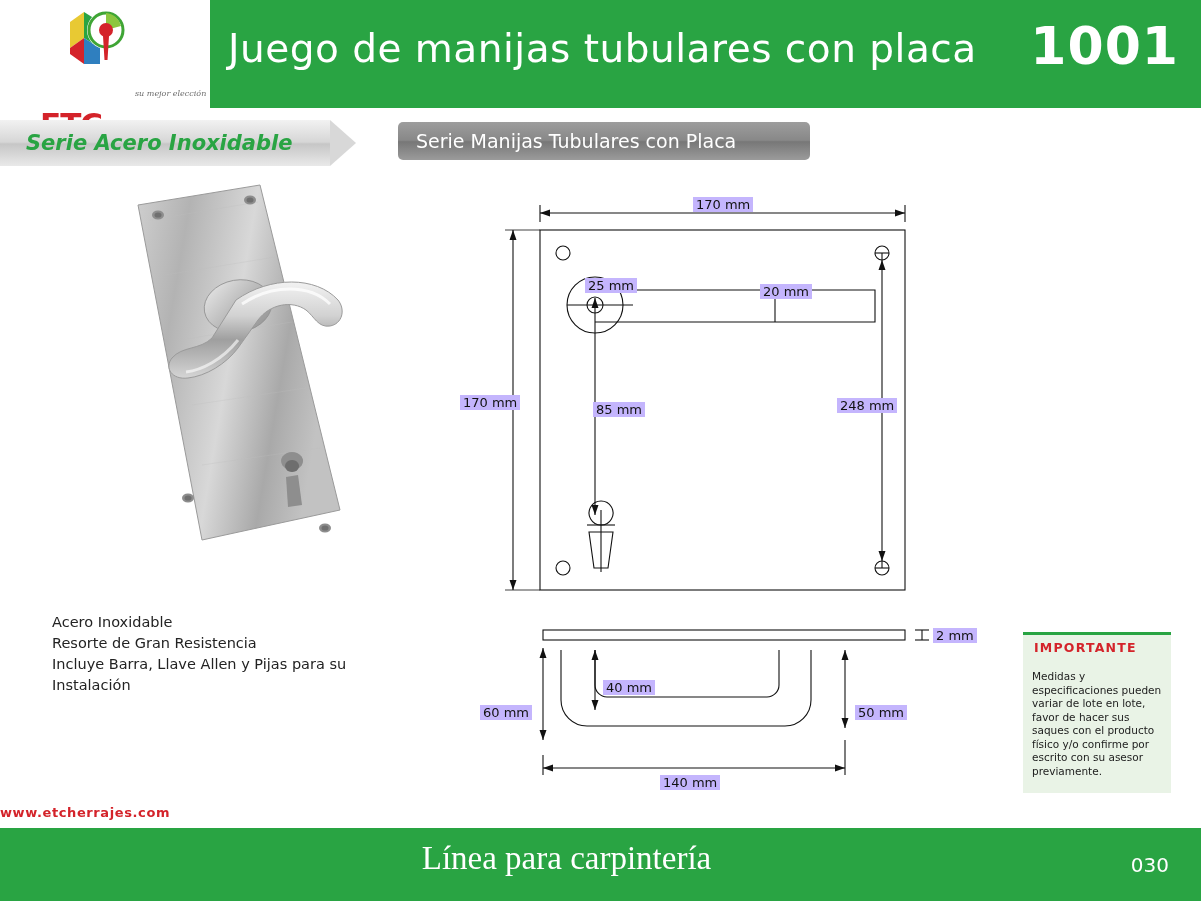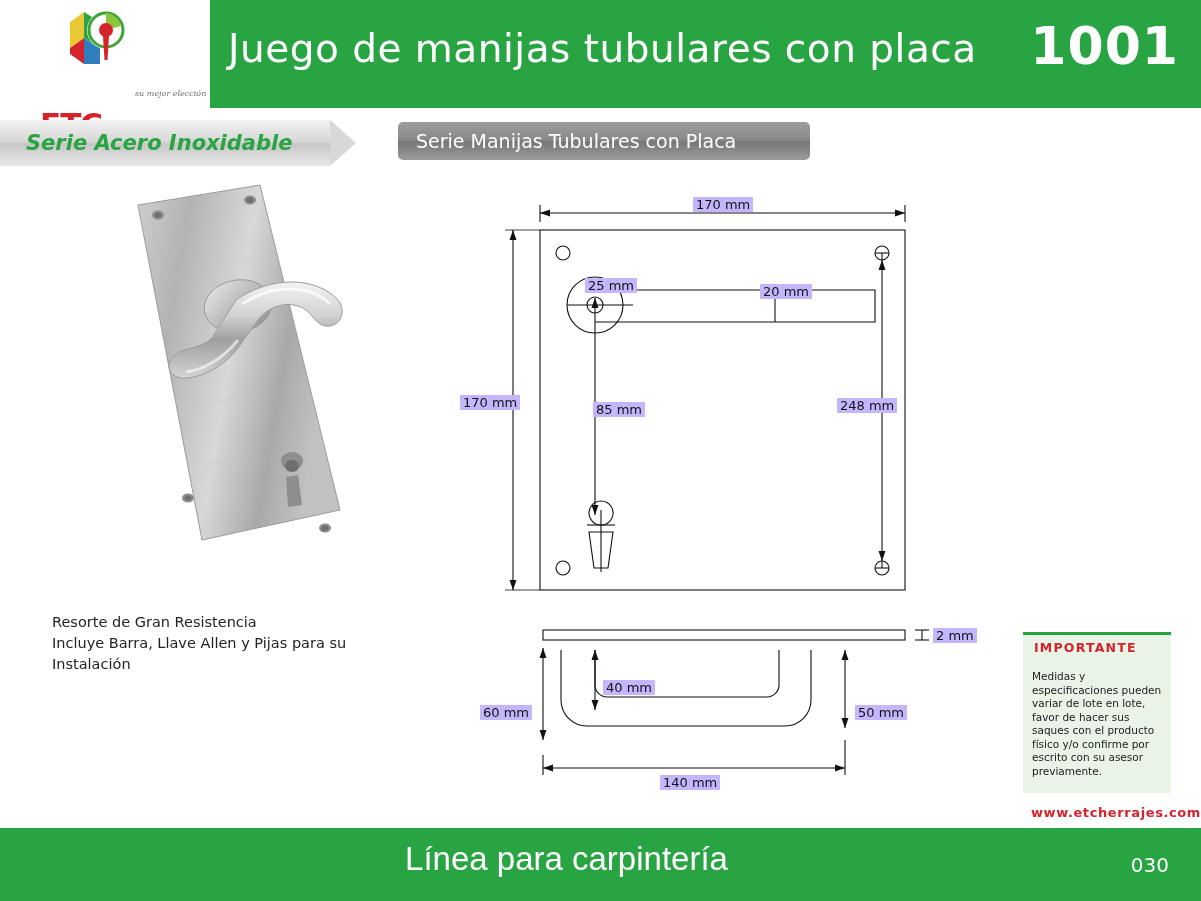--- a/index.html
+++ b/index.html
@@ -219,21 +219,21 @@
     color: #1c1c1c;
     font-family: "DejaVu Sans", sans-serif;
   }
 
   
   .site-url {
     position: absolute;
     left: 0;
     top: 805px;
     width: 1201px;
-    text-align: right;
+    text-align: left;
     font-size: 13px;
     font-weight: bold;
     color: #d4232a;
     letter-spacing: 0.6px;
     font-family: "DejaVu Sans", sans-serif;
   }
 
   
   .footer-band {
     position: absolute;
@@ -244,21 +244,21 @@
     background: #29a443;
   }
   .footer-title {
     position: absolute;
     left: 0;
     top: 840px;
     width: 1133px;
     text-align: center;
     font-size: 33px;
     color: #ffffff;
-    font-family: Liberation Sans, sans-serif;
+    font-family: Liberation Serif, serif;
   }
   .footer-page {
     position: absolute;
     right: 32px;
     top: 853px;
     font-size: 20px;
     color: #ffffff;
     font-family: "DejaVu Sans", sans-serif;
   }
 </style>
@@ -341,20 +341,21 @@
   <path d="M182 292 a7 6 0 1 1 0.1 0 z" fill="#6e6e6e"></path>
 
   <ellipse cx="128" cy="126" rx="34" ry="26" fill="url(#roseGrad)" stroke="#8f8f8f" stroke-width="0.8" transform="rotate(-10 128 126)"></ellipse>
 
   <path d="M126 120 C 160 96, 206 96, 228 120 C 236 130, 232 144, 220 146 C 208 148, 204 136, 196 130 C 182 120, 160 124, 148 140 L 128 168 C 116 184, 96 196, 78 198 C 62 200, 54 188, 62 178 C 72 166, 90 170, 102 158 Z" fill="url(#handleGrad)" stroke="#9b9b9b" stroke-width="1"></path>
   <path d="M132 124 C 162 104, 200 104, 220 124" fill="none" stroke="#ffffff" stroke-width="3" opacity="0.75"></path>
   <path d="M128 160 C 112 180, 92 190, 76 192" fill="none" stroke="#ffffff" stroke-width="3" opacity="0.6"></path>
 </svg>
 
 <div class="features">
+  <div>Acero Inoxidable</div>
   <div>Resorte de Gran Resistencia</div>
   <div>Incluye Barra, Llave Allen y Pijas para su
 Instalación</div>
 </div>
 
 <div class="drawings">
 
   <svg width="560" height="640" viewBox="0 0 560 640">
     <g stroke="#111111" fill="none" stroke-width="1.1">
 

